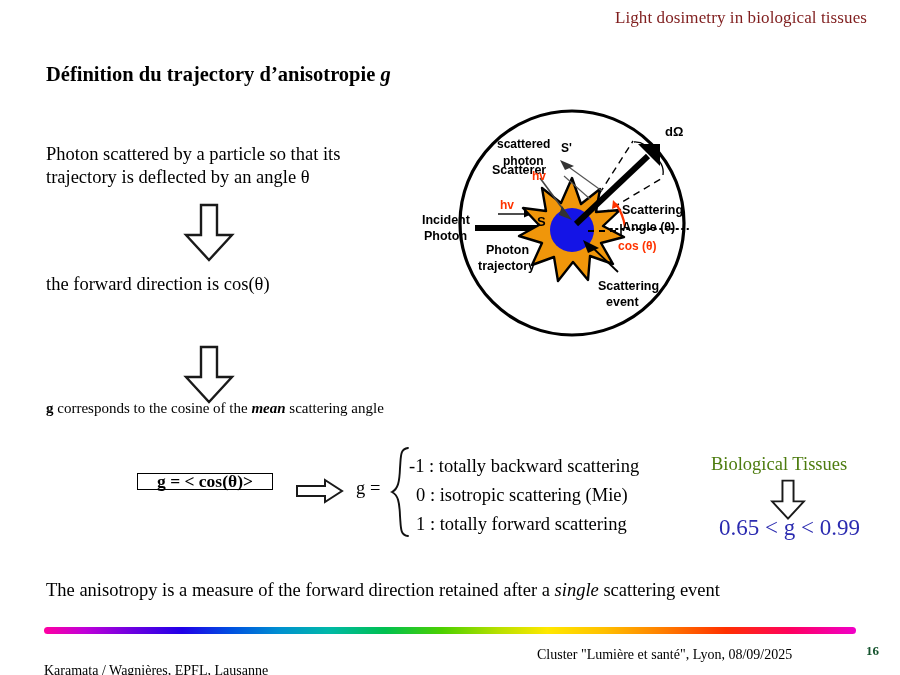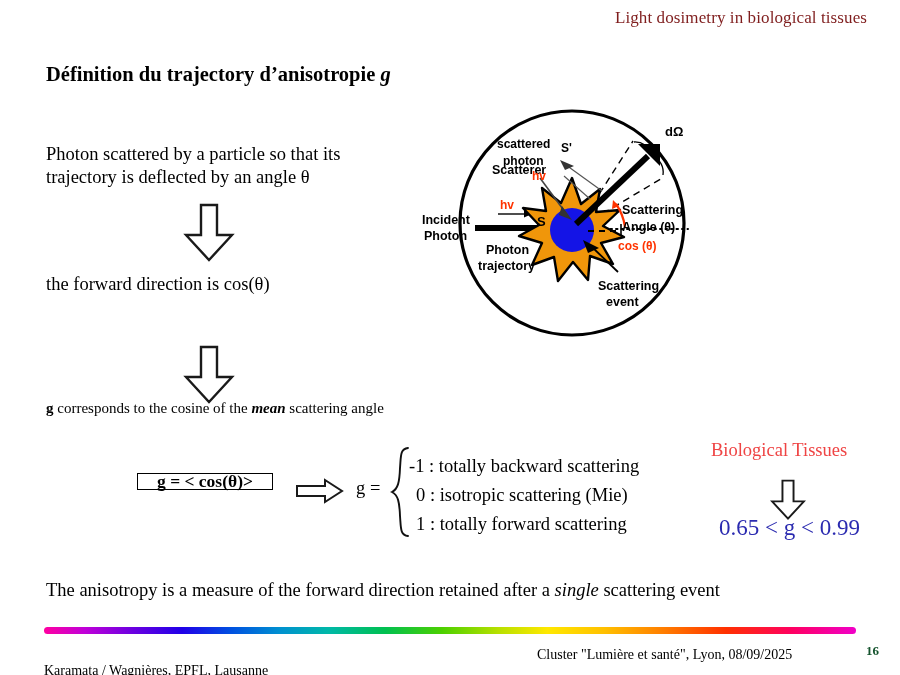--- a/index.html
+++ b/index.html
@@ -120,23 +120,23 @@
     line-height: 1.58;
     white-space: nowrap;
   }
   .cases-list .row { display: block; }
   .cases-list .ind { padding-left: 7px; }
 
   
   .bio-title {
     position: absolute;
     left: 711px;
-    top: 440px;
-    font-size: 18.5px;
-    color: #ef4444;
+    top: 454px;
+    font-size: 18.5px;
+    color: #4d7c0f;
     white-space: nowrap;
   }
   .bio-range {
     position: absolute;
     left: 719px;
     top: 515px;
     font-size: 23px;
     color: #2b2bb0;
     white-space: nowrap;
     text-align: right;

